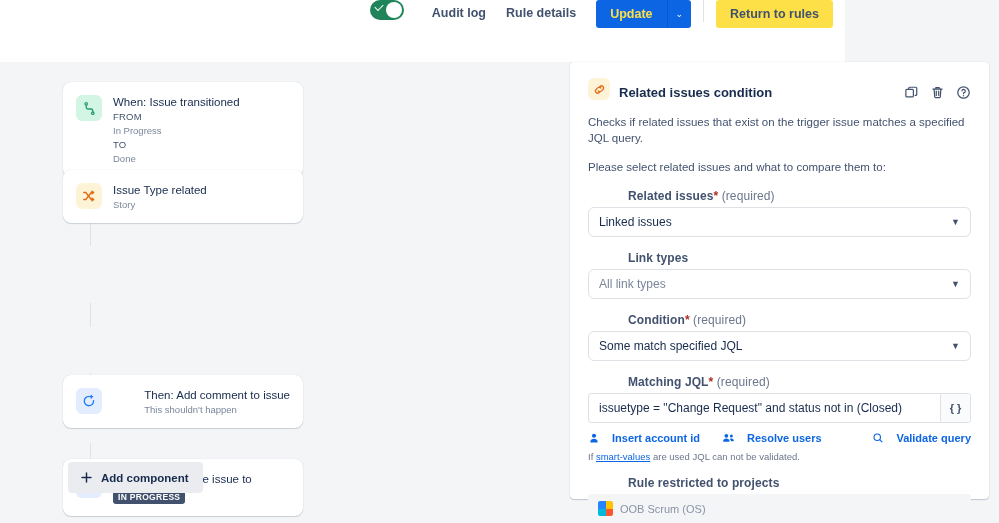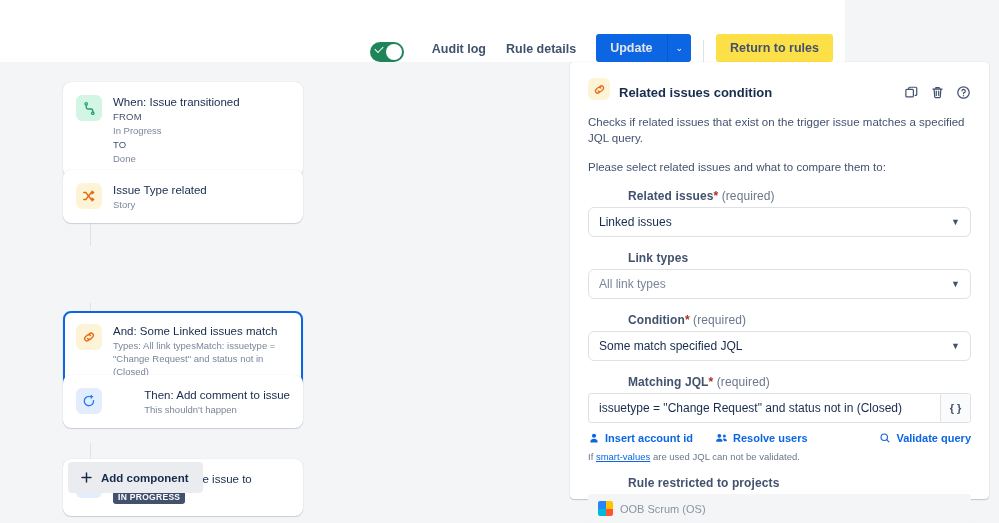--- a/index.html
+++ b/index.html
@@ -10,21 +10,21 @@
     font-family: "Liberation Sans", sans-serif;
     color: #172b4d;
     overflow: hidden;
   }
   .app { position: relative; width: 999px; height: 523px; }
 
   
   .topbar {
     position: absolute; top: 0; left: 0; width: 845px; height: 62px;
     background: #ffffff;
-    display: flex; align-items: flex-end; justify-content: flex-end;
+    display: flex; align-items: flex-start; justify-content: flex-end;
     padding-right: 12px;
   }
   .toggle {
     width: 34px; height: 20px; border-radius: 10px; background: #1f845a;
     position: relative; margin-right: 18px; cursor: pointer; flex: none;
   }
   .toggle .knob {
     position: absolute; top: 2px; right: 2px; width: 16px; height: 16px;
     border-radius: 50%; background: #ffffff;
   }
@@ -32,21 +32,21 @@
     position: absolute; top: 4px; left: 5px; width: 8px; height: 5px;
     border-left: 1.6px solid #ffffff; border-bottom: 1.6px solid #ffffff;
     transform: rotate(-45deg);
   }
   .linkbtn {
     font-size: 12.5px; font-weight: 600; color: #42526e;
     padding: 6px 10px; border-radius: 3px; cursor: pointer; white-space: nowrap;
   }
   .primarygrp { display: flex; margin-left: 10px; }
   .btn-primary {
-    background: #0c66e4; color: #e5e5e5; font-size: 12.5px; font-weight: 600;
+    background: #0c66e4; color: #fde047; font-size: 12.5px; font-weight: 600;
     border: none; border-radius: 3px 0 0 3px; padding: 7px 14px; cursor: pointer;
   }
   .btn-primary-caret {
     background: #0c66e4; color: #ffffff; border: none;
     border-left: 1px solid #0a59c9; border-radius: 0 3px 3px 0;
     padding: 7px 8px; cursor: pointer; font-size: 9px; line-height: 14px;
   }
   .divider-v { width: 1px; height: 22px; background: #dfe1e6; margin: 0 12px; }
   .btn-subtle {
     background: #fde047; color: #42526e; font-size: 12.5px; font-weight: 600;
@@ -137,21 +137,21 @@
     font-size: 12px; color: #172b4d; padding: 0 10px;
   }
   .jqlbtn {
     width: 30px; border-left: 1px solid #dfe1e6; background: #fafbfc;
     display: flex; align-items: center; justify-content: center;
     font-size: 11px; font-weight: 700; color: #42526e; cursor: pointer;
   }
 
   .actionrow { display: flex; align-items: center; margin-top: 9px; }
   .act {
-    display: flex; align-items: center; gap: 5px;
+    display: flex; align-items: center; gap: 12px;
     font-size: 11px; font-weight: 600; color: #0c66e4; cursor: pointer;
     margin-right: 22px;
   }
   .act.right { margin-right: 0; margin-left: auto; }
   .hint { font-size: 9.5px; color: #6b778c; margin-top: 7px; }
   .hint a { color: #0c66e4; text-decoration: underline; }
 
   .projbox {
     background: #f4f5f7; border-radius: 3px; padding: 6px 8px; margin-top: 4px;
     display: flex; align-items: center;
@@ -217,32 +217,20 @@
           <path d="M11.2 2.4L13.2 4l-2 1.6"></path>
           <path d="M11.2 10.4l2 1.6-2 1.6"></path>
         </svg>
       </div>
       <div class="ctext">
         <div class="ctitle">Issue Type related</div>
         <div class="csub">Story</div>
       </div>
     </div>
 
-    <div class="card selected" style="top:249px; top:249px;">
-      <div class="cicon yellow">
-        <svg width="14" height="14" viewBox="0 0 16 16" fill="none" stroke="#e56910" stroke-width="1.5" stroke-linecap="round">
-          <path d="M6.3 9.7a2.6 2.6 0 0 0 3.9.3l2-2a2.6 2.6 0 0 0-3.7-3.7l-1.1 1.1"></path>
-          <path d="M9.7 6.3a2.6 2.6 0 0 0-3.9-.3l-2 2a2.6 2.6 0 0 0 3.7 3.7l1.1-1.1"></path>
-        </svg>
-      </div>
-      <div class="ctext">
-        <div class="ctitle">And: Some Linked issues match</div>
-        <div class="csub">Types: All link typesMatch: issuetype = "Change Request" and status not in (Closed)</div>
-      </div>
-    </div>
 
     <div class="card" style="top:313px;justify-content:space-between;">
       <div class="cicon blue">
         <svg width="14" height="14" viewBox="0 0 16 16" fill="none" stroke="#1d7afc" stroke-width="1.5" stroke-linecap="round">
           <path d="M13.2 7.6A5.3 5.3 0 1 1 8 2.8"></path>
           <path d="M10.6 1.6v3M9.1 3.1h3"></path>
         </svg>
       </div>
       <div class="ctext">
         <div class="ctitle">Then: Add comment to issue</div>

